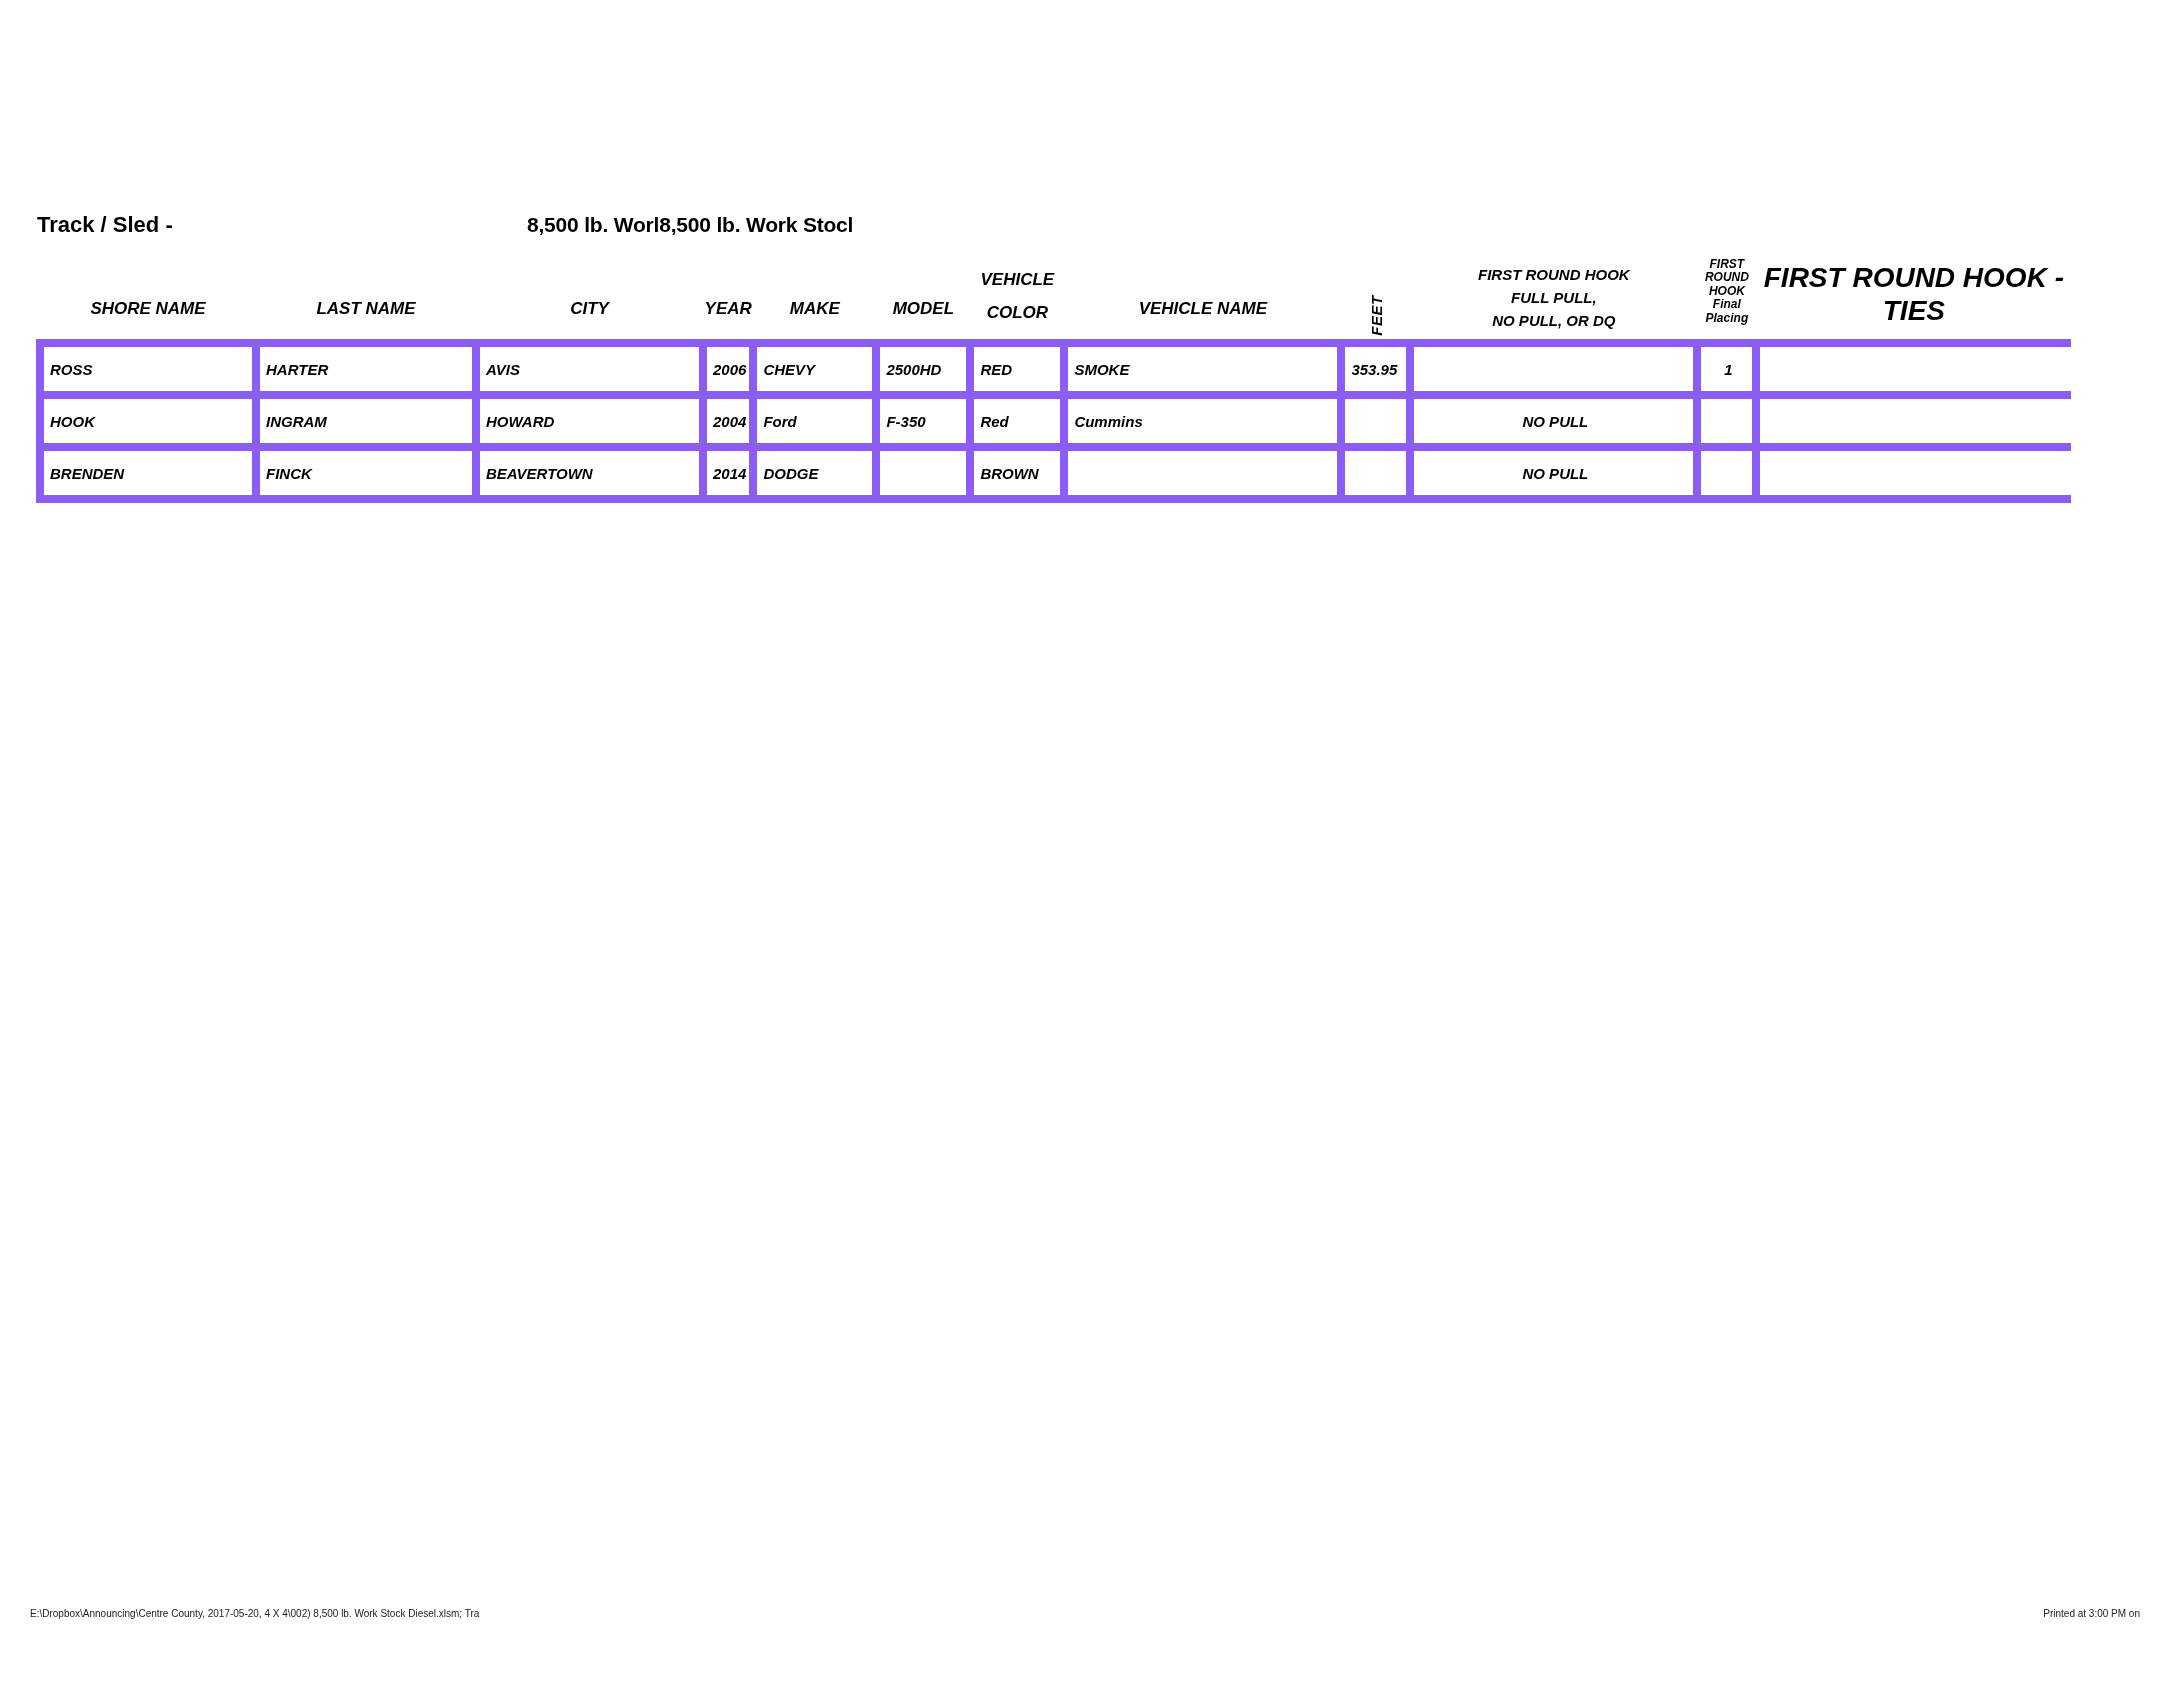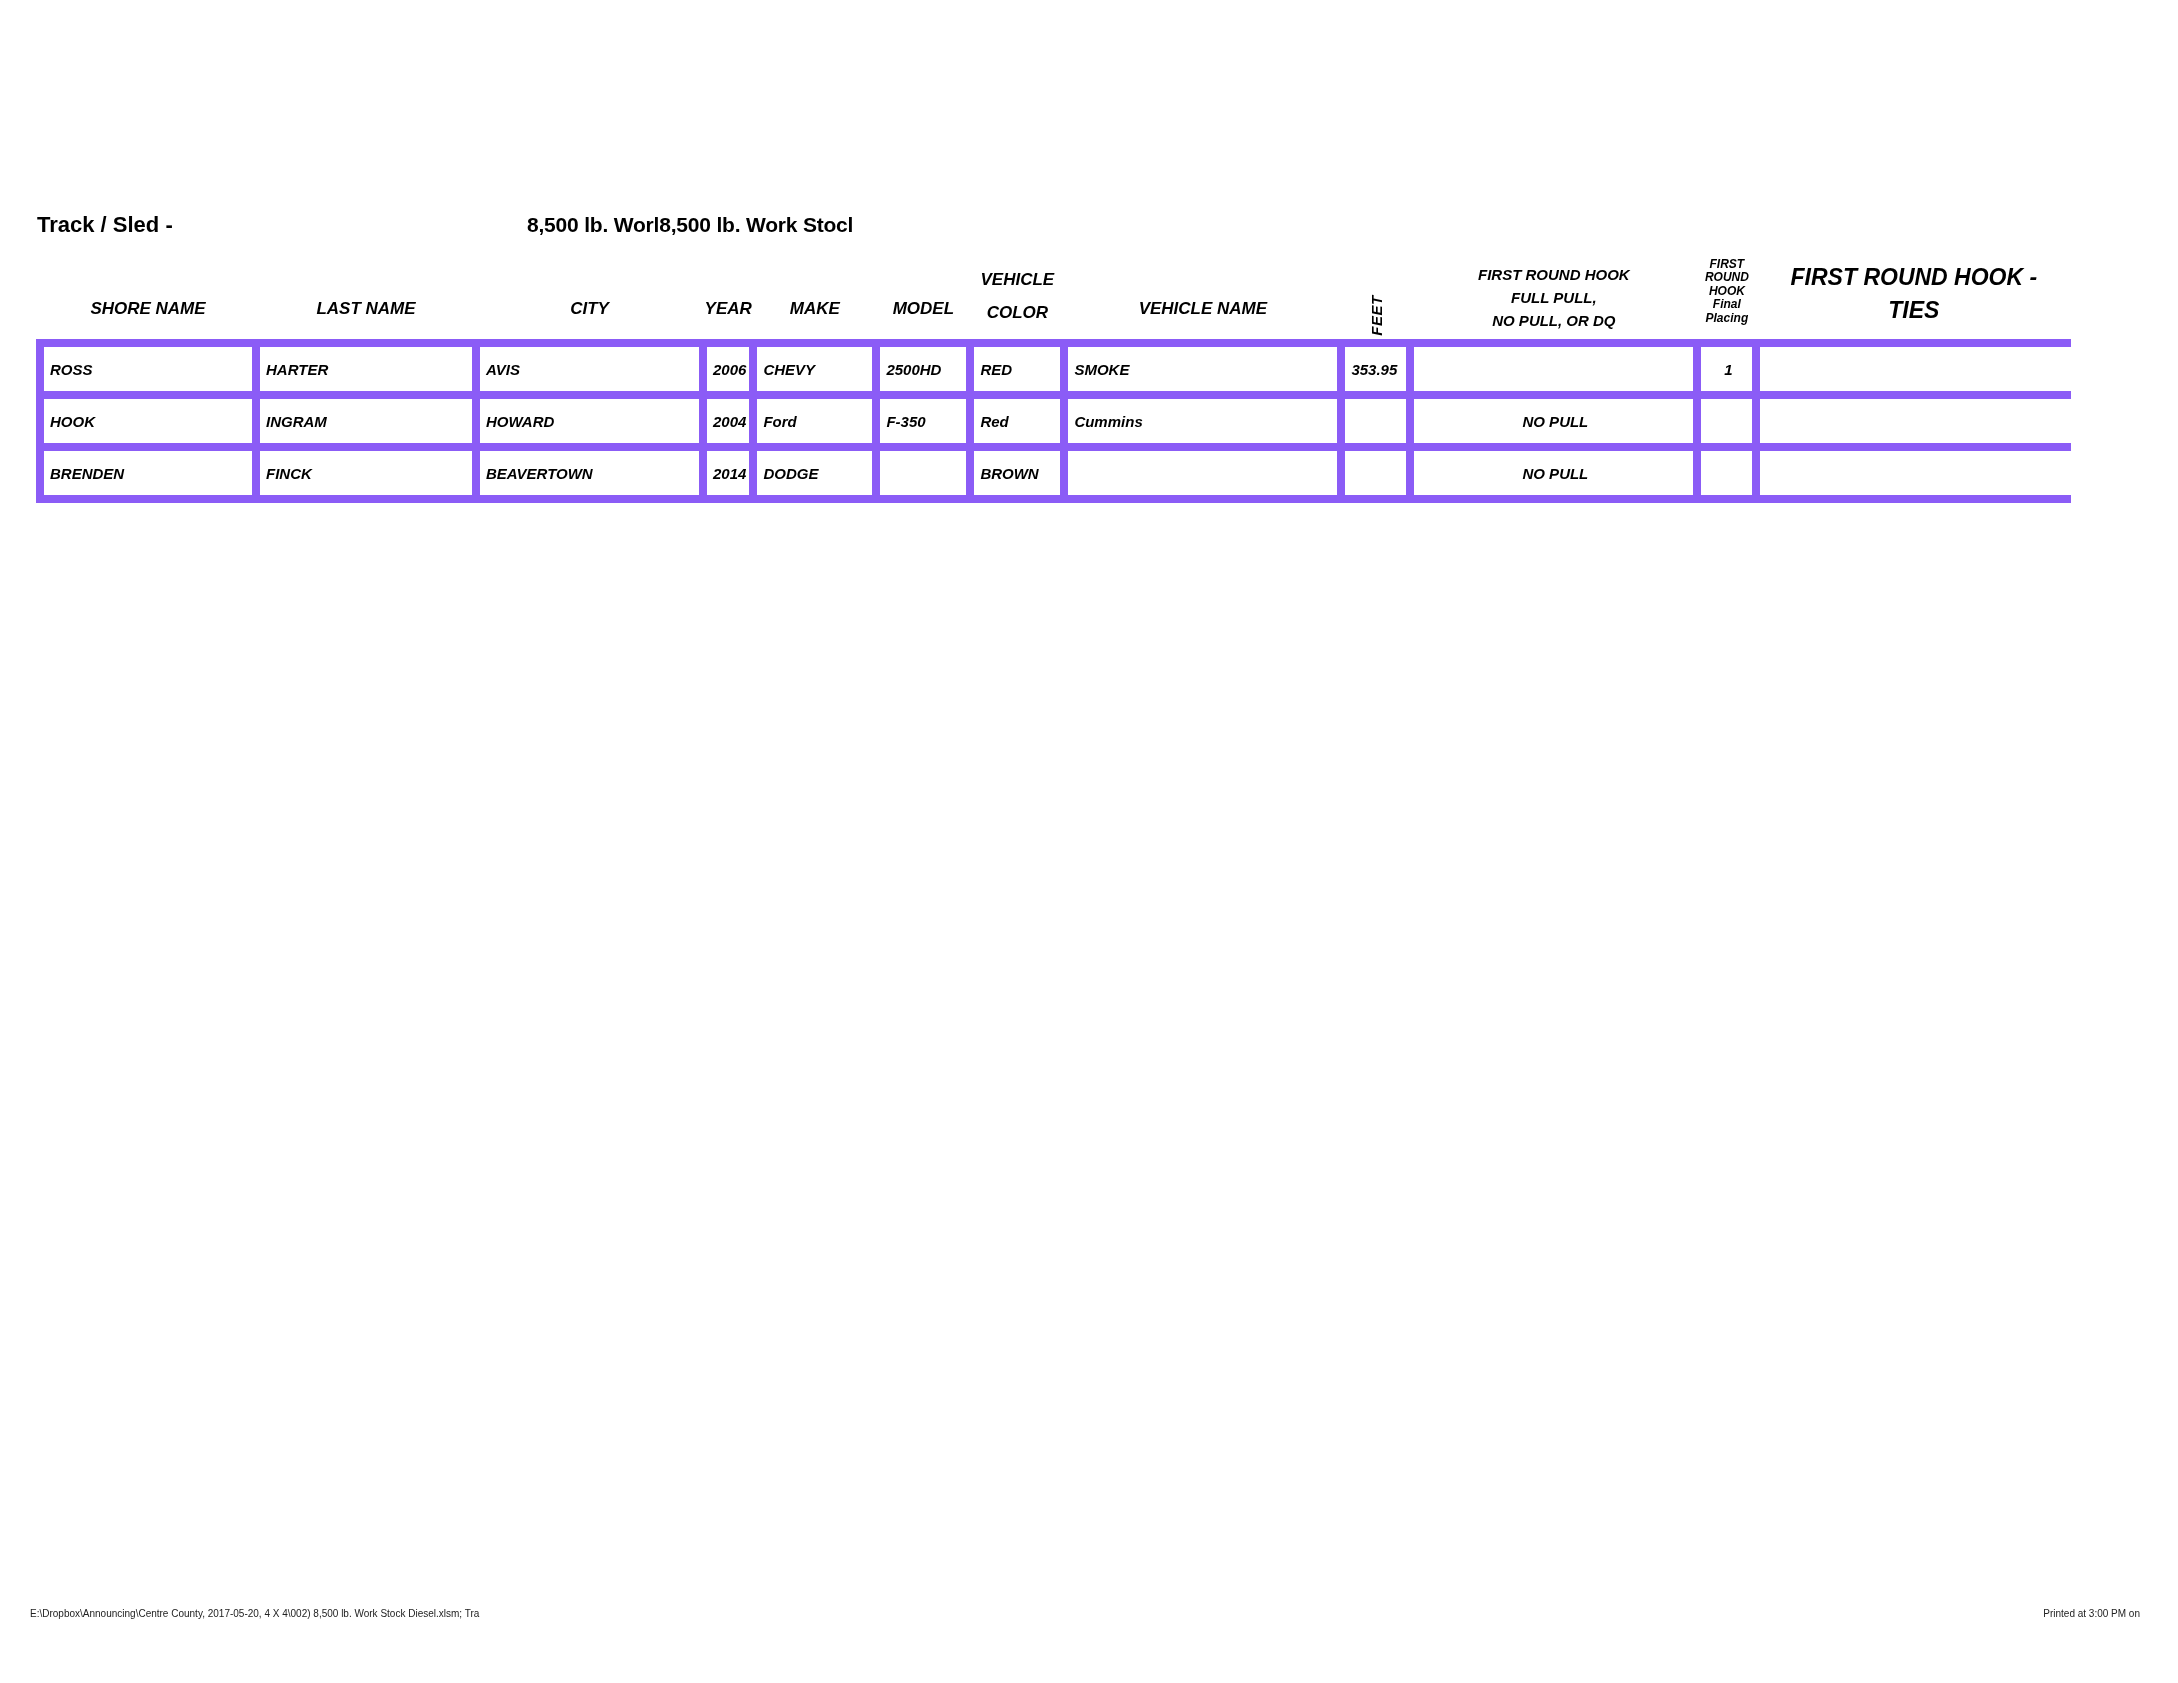--- a/index.html
+++ b/index.html
@@ -22,21 +22,21 @@
   
   .header-row td{
     border:none;height:81px;vertical-align:bottom;
     text-align:center;font-weight:bold;padding:0 0 20px 0;
   }
   .hline{display:block;}
   .header-row td.hsz-default{font-size:17px;line-height:20px;}
   .header-row td.hsz-vcolor{font-size:17px;line-height:33px;padding-bottom:10px;}
   .header-row td.hsz-frh{font-size:15px;line-height:23px;padding-bottom:7px;}
   .header-row td.hsz-placing{font-size:12px;line-height:13.4px;padding-bottom:14px;}
-  .header-row td.hsz-ties{font-size:23px;line-height:33px;padding-bottom:12px;}
+  .header-row td.hsz-ties{font-size:28px;line-height:33px;padding-bottom:12px;}
   .header-row td.hsz-feet{padding-bottom:14px;vertical-align:bottom;}
   .rot{
     display:inline-block;transform:rotate(-90deg);transform-origin:center;
     font-size:15px;font-weight:bold;letter-spacing:0.5px;
   }
 
   
   .data-row td{
     border:8px solid #8b5cf6;height:44px;vertical-align:middle;
     font-size:15px;font-weight:bold;padding:0 3px 0 6px;

